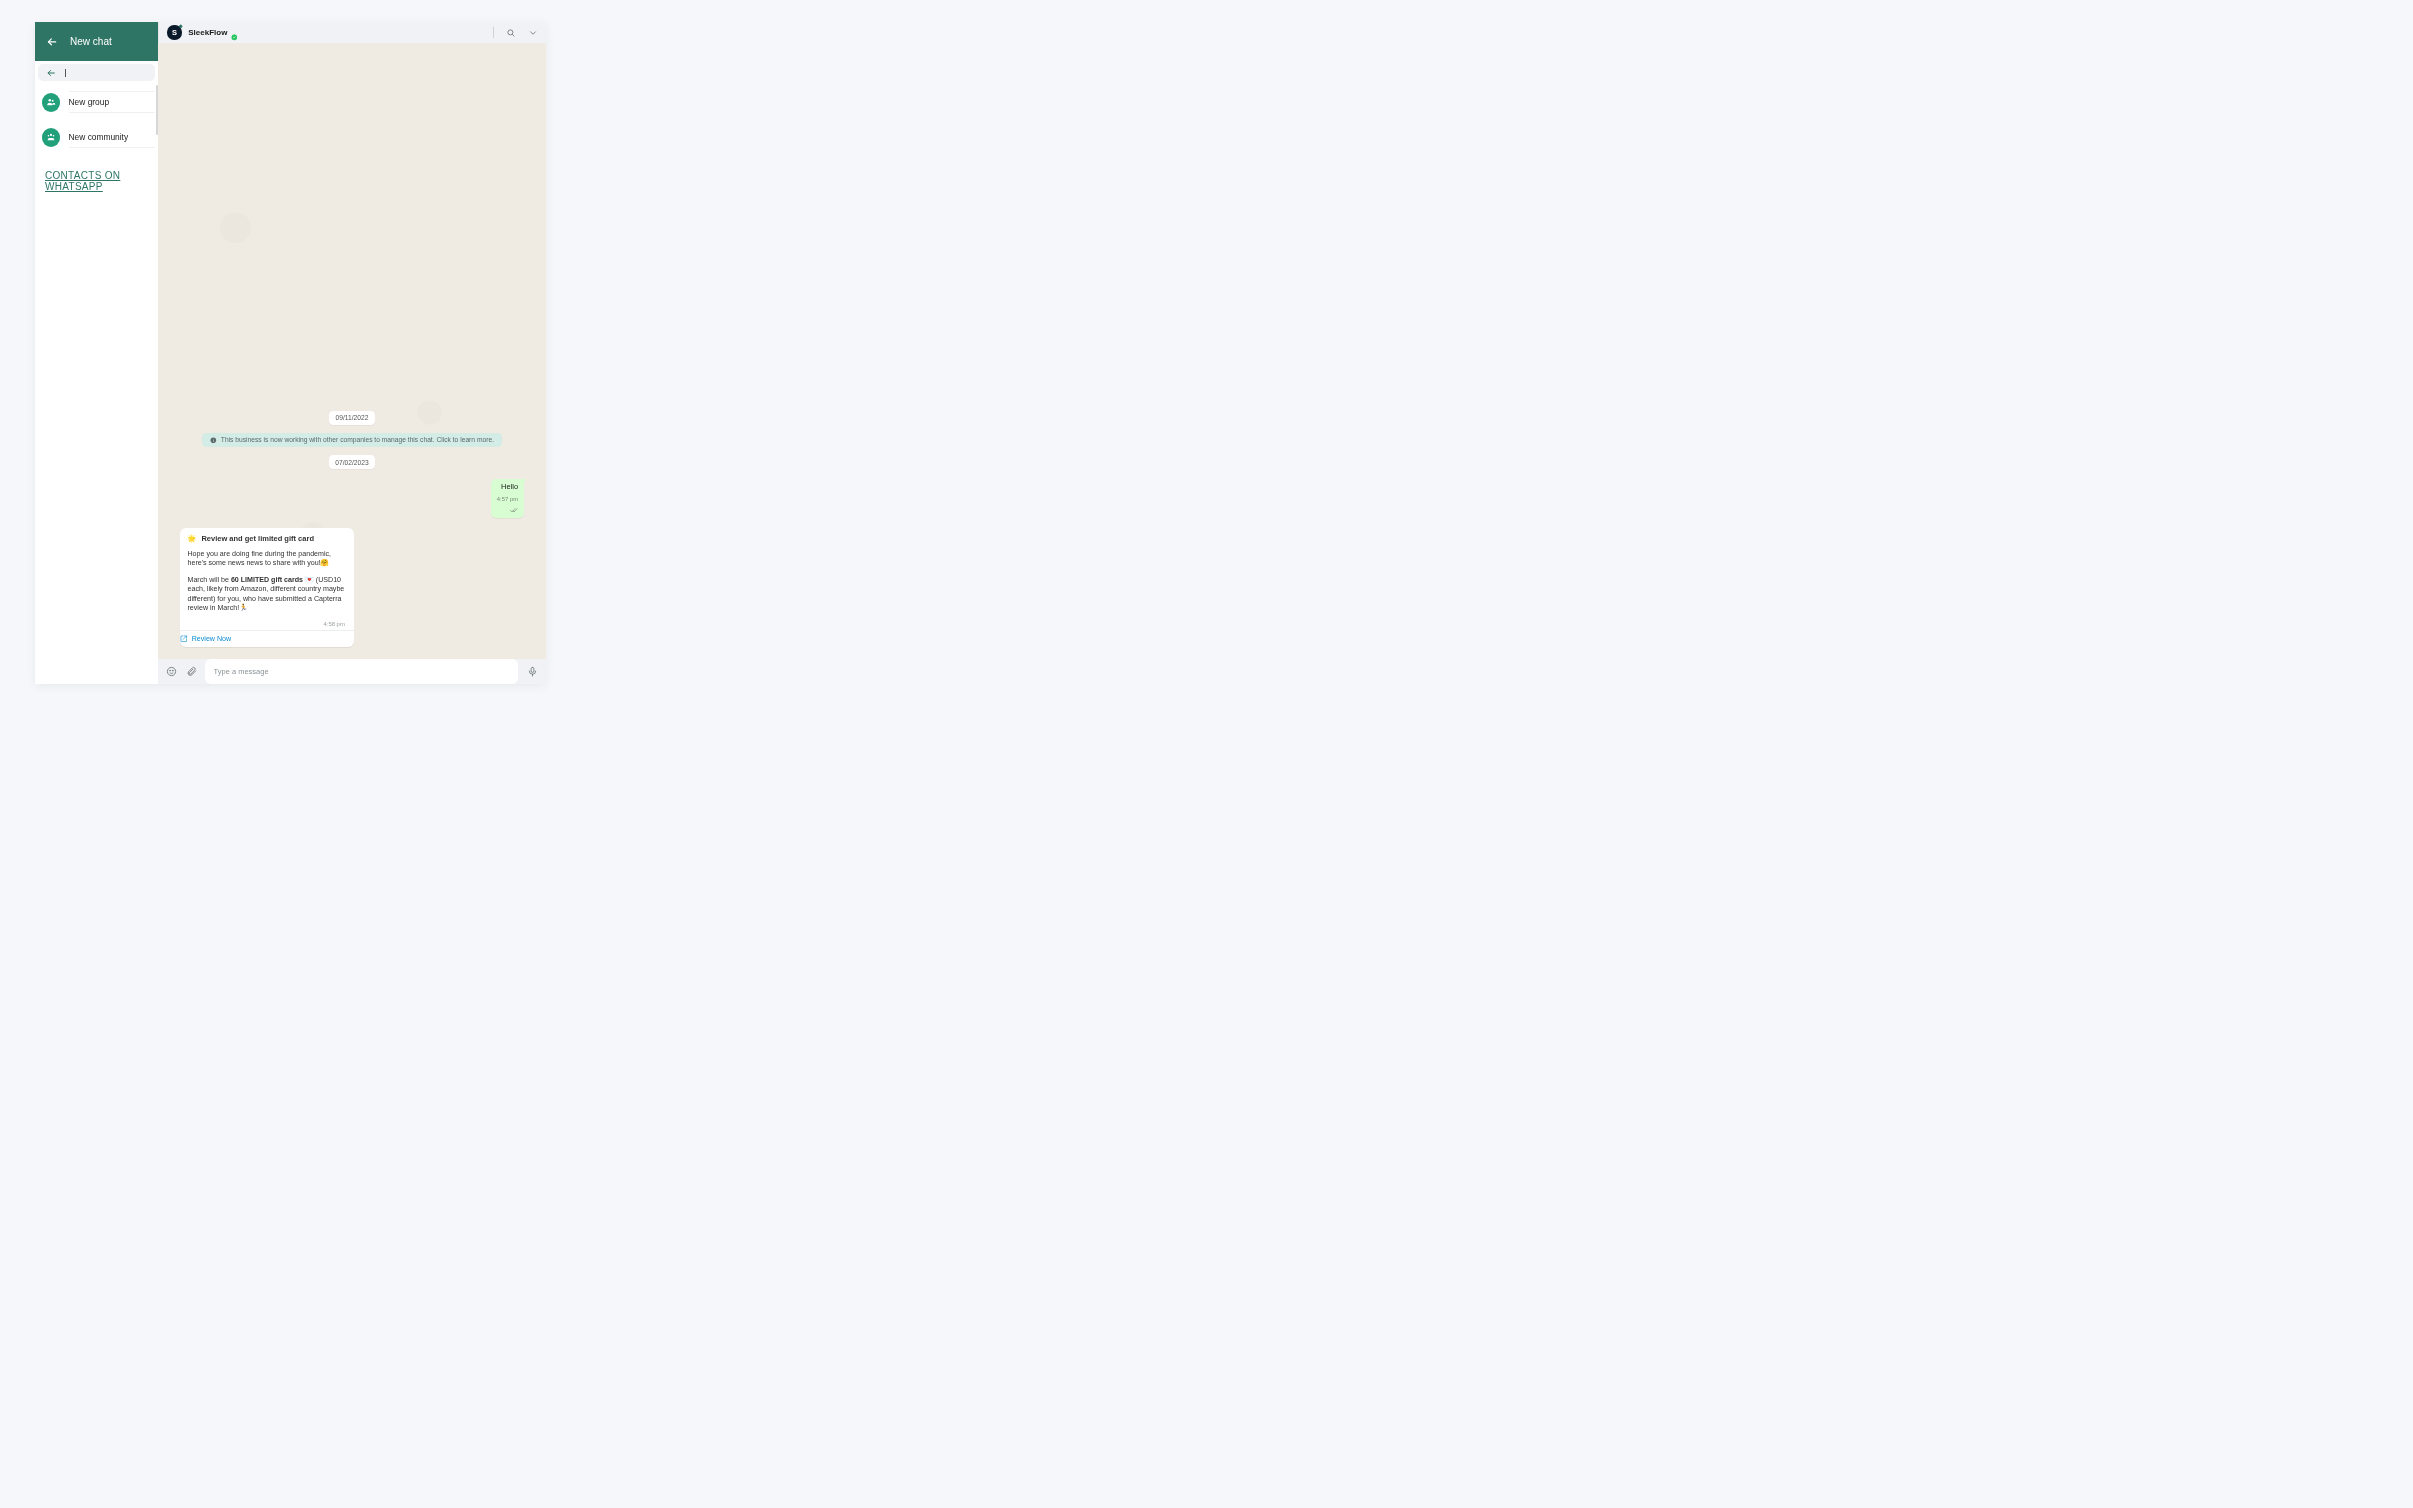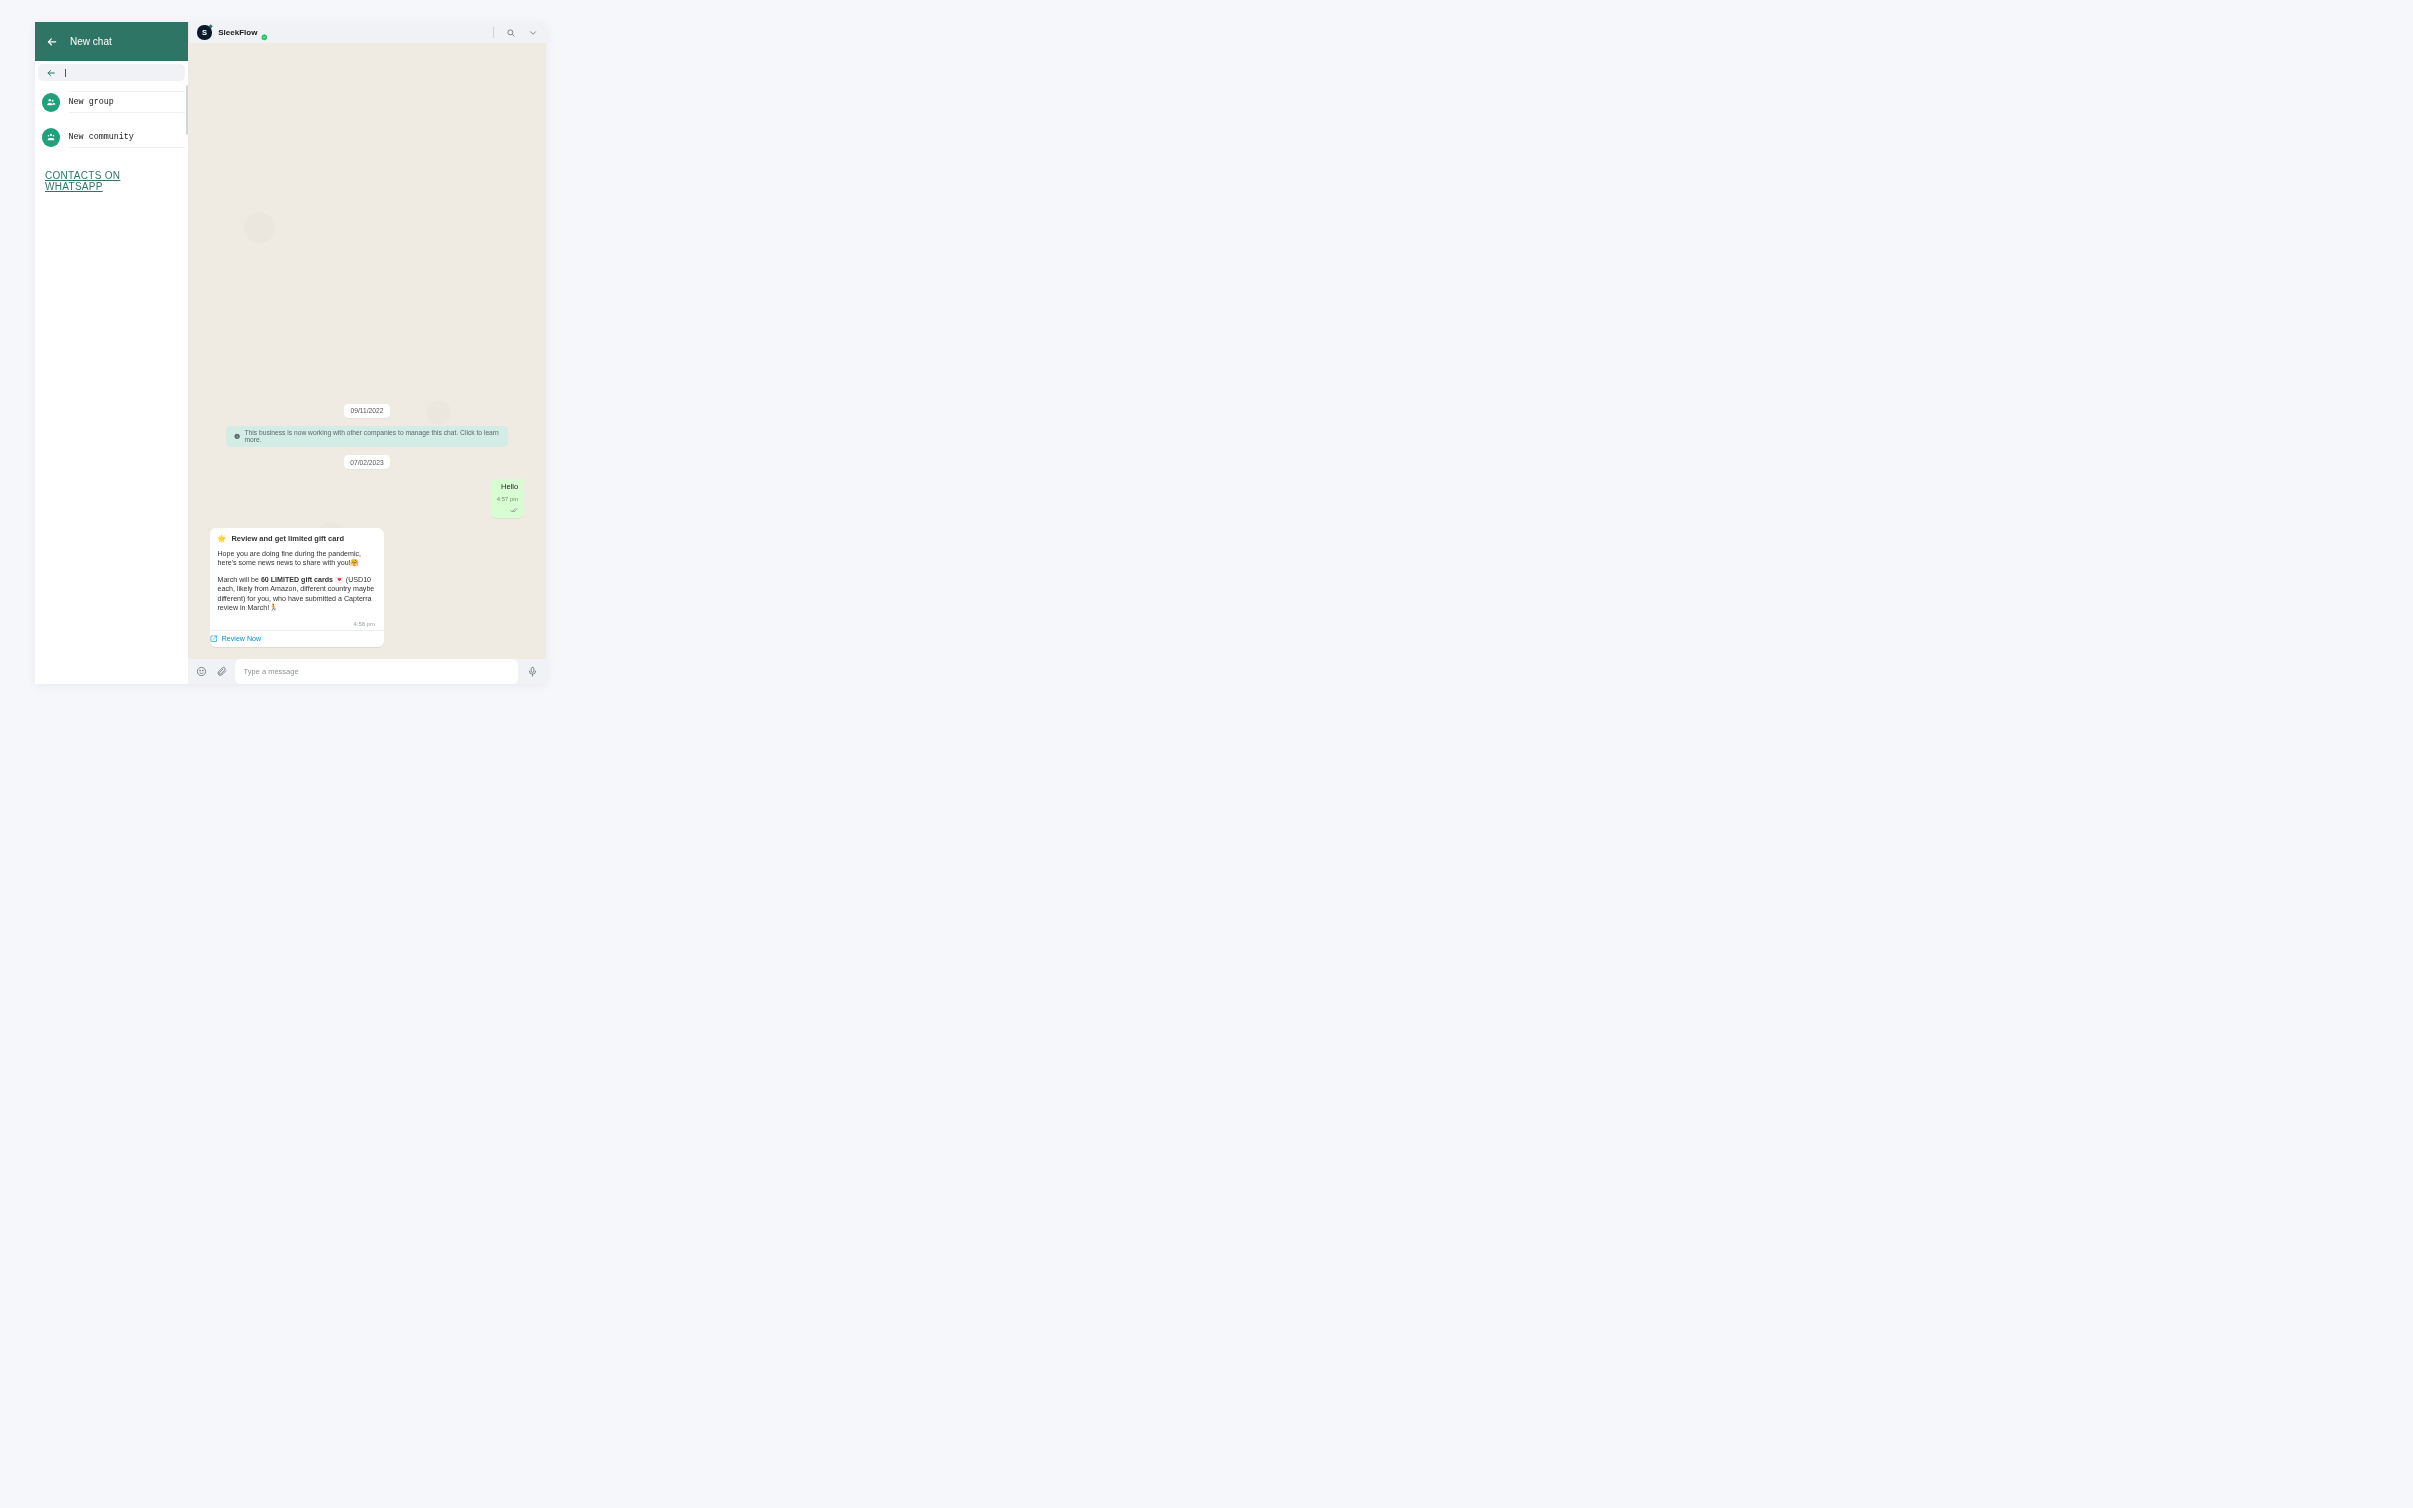--- a/index.html
+++ b/index.html
@@ -15,21 +15,21 @@
     left: 35px;
     top: 22px;
     width: 511px;
     height: 662px;
     display: flex;
     background: #fff;
     box-shadow: 0 1.7px 10px rgba(0,0,0,0.06);
   }
   
   .left {
-    width: 153px;
+    width: 123px;
     display: flex;
     flex-direction: column;
     background: #fff;
   }
   .left-header {
     background: #2e7565;
     color: #fff;
     height: 39px;
     display: flex;
     align-items: center;
@@ -67,21 +67,20 @@
     width: 0.8px;
     height: 8.4px;
     background: #555;
   }
   .menu-list { }
   .menu-item {
     display: flex;
     align-items: center;
     padding: 6.7px 3.4px 6.7px 3.4px;
     cursor: pointer;
-    font-family: Liberation Mono, monospace;
   }
   .menu-item + .menu-item { }
   .menu-icon {
     width: 18.4px; height: 18.4px;
     border-radius: 50%;
     background: #22a07a;
     display:flex;align-items:center;justify-content:center;
     color:#fff;
     margin: 0 8.4px 0 3.4px;
     flex-shrink:0;

